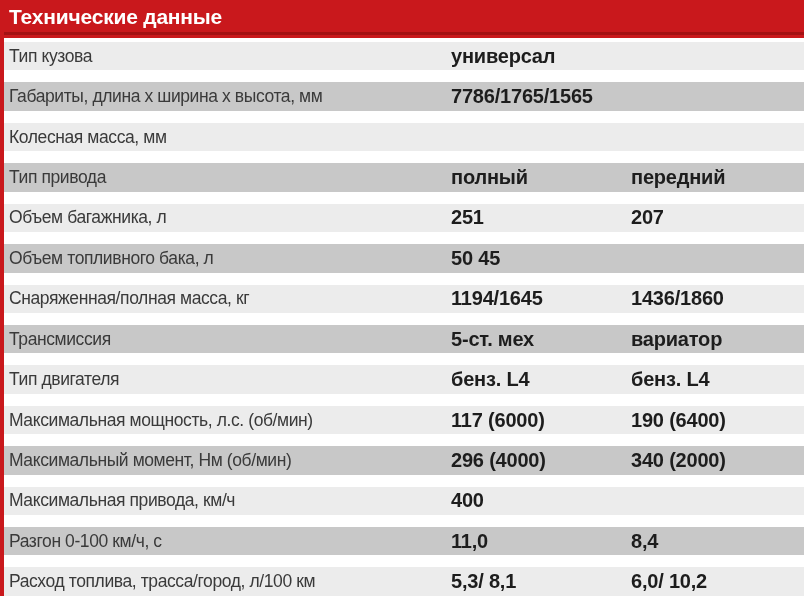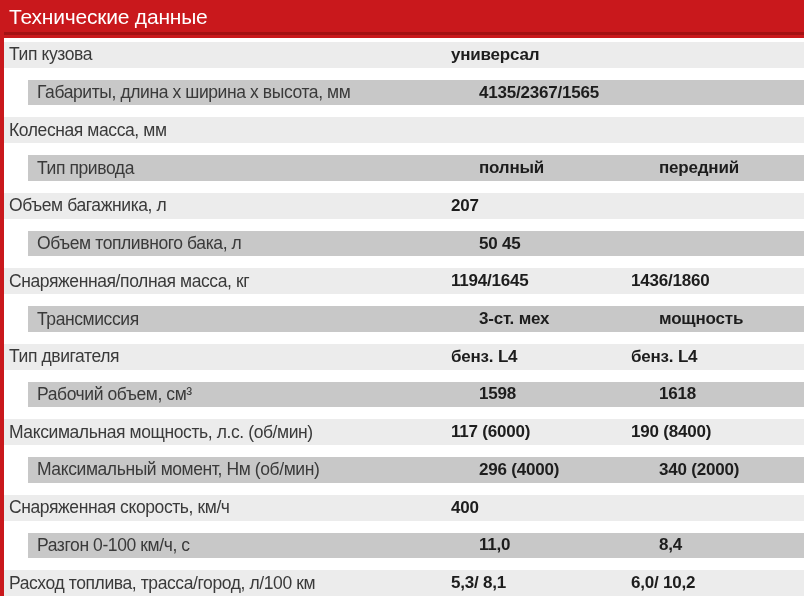--- a/index.html
+++ b/index.html
@@ -28,48 +28,48 @@
       var(--accent-dark, #a31113) 32px, var(--accent-dark, #a31113) 35px,
       var(--accent, #c9181c) 35px, var(--accent, #c9181c) 38px);
     color: #ffffff;
     display: flex;
     align-items: center;
     padding-left: 9px;
     box-sizing: border-box;
   }
   .table-header .title {
     font-size: 21px;
-    font-weight: normal;
+    font-weight: bold;
     letter-spacing: -0.2px;
     padding-bottom: 5px;
   }
   .spec-body {
     flex: 1;
     display: flex;
     flex-direction: column;
     gap: 12px;
   }
   .row {
     flex: 1;
     display: grid;
     grid-template-columns: 437px 180px auto;
     align-items: center;
     padding-left: 9px;
     box-sizing: border-box;
   }
   .row.light { background: var(--row-light, #ececec); }
-  .row.dark  { background: var(--row-dark, #c8c8c8); margin-left: 28px; }
+  .row.dark  { background: var(--row-dark, #c8c8c8); }
   .cell-label {
     font-size: 17.5px;
     color: #3a3a3a;
     letter-spacing: -0.4px;
     white-space: nowrap;
   }
   .cell-value {
-    font-size: 17px;
+    font-size: 20px;
     font-weight: bold;
     color: #1d1d1d;
     letter-spacing: -0.2px;
     white-space: nowrap;
     padding-left: 5px;
   }
 </style>
 </head>
 <body>
 
@@ -79,73 +79,69 @@
     <span class="title">Технические данные</span>
   </div>
   <div class="spec-body">
       <div class="row light">
     <span class="cell-label">Тип кузова</span>
     <span class="cell-value">универсал</span>
     <span class="cell-value"></span>
   </div>
       <div class="row dark">
     <span class="cell-label">Габариты, длина х ширина х высота, мм</span>
-    <span class="cell-value">4135/2367/1565</span>
+    <span class="cell-value">7786/1765/1565</span>
     <span class="cell-value"></span>
   </div>
       <div class="row light">
     <span class="cell-label">Колесная масса, мм</span>
     <span class="cell-value"></span>
   </div>
       <div class="row dark">
     <span class="cell-label">Тип привода</span>
     <span class="cell-value">полный</span>
     <span class="cell-value">передний</span>
   </div>
       <div class="row light">
     <span class="cell-label">Объем багажника, л</span>
+    <span class="cell-value">251</span>
     <span class="cell-value">207</span>
   </div>
       <div class="row dark">
     <span class="cell-label">Объем топливного бака, л</span>
     <span class="cell-value">50 45</span>
     <span class="cell-value"></span>
   </div>
       <div class="row light">
     <span class="cell-label">Снаряженная/полная масса, кг</span>
     <span class="cell-value">1194/1645</span>
     <span class="cell-value">1436/1860</span>
   </div>
       <div class="row dark">
     <span class="cell-label">Трансмиссия</span>
-    <span class="cell-value">3-ст. мех</span>
-    <span class="cell-value">мощность</span>
+    <span class="cell-value">5-ст. мех</span>
+    <span class="cell-value">вариатор</span>
   </div>
       <div class="row light">
     <span class="cell-label">Тип двигателя</span>
     <span class="cell-value">бенз. L4</span>
     <span class="cell-value">бенз. L4</span>
   </div>
-      <div class="row dark">
-    <span class="cell-label">Рабочий объем, см³</span>
-    <span class="cell-value">1598</span>
-    <span class="cell-value">1618</span>
-  </div>
       <div class="row light">
     <span class="cell-label">Максимальная мощность, л.с. (об/мин)</span>
     <span class="cell-value">117 (6000)</span>
-    <span class="cell-value">190 (8400)</span>
+    <span class="cell-value">190 (6400)</span>
   </div>
       <div class="row dark">
     <span class="cell-label">Максимальный момент, Нм (об/мин)</span>
     <span class="cell-value">296 (4000)</span>
     <span class="cell-value">340 (2000)</span>
   </div>
       <div class="row light">
-    <span class="cell-label">Снаряженная скорость, км/ч</span>
+    <span class="cell-label">Максимальная привода, км/ч</span>
     <span class="cell-value">400</span>
   </div>
       <div class="row dark">
     <span class="cell-label">Разгон 0-100 км/ч, с</span>
     <span class="cell-value">11,0</span>
     <span class="cell-value">8,4</span>
   </div>
       <div class="row light">
     <span class="cell-label">Расход топлива, трасса/город, л/100 км</span>
     <span class="cell-value">5,3/ 8,1</span>

